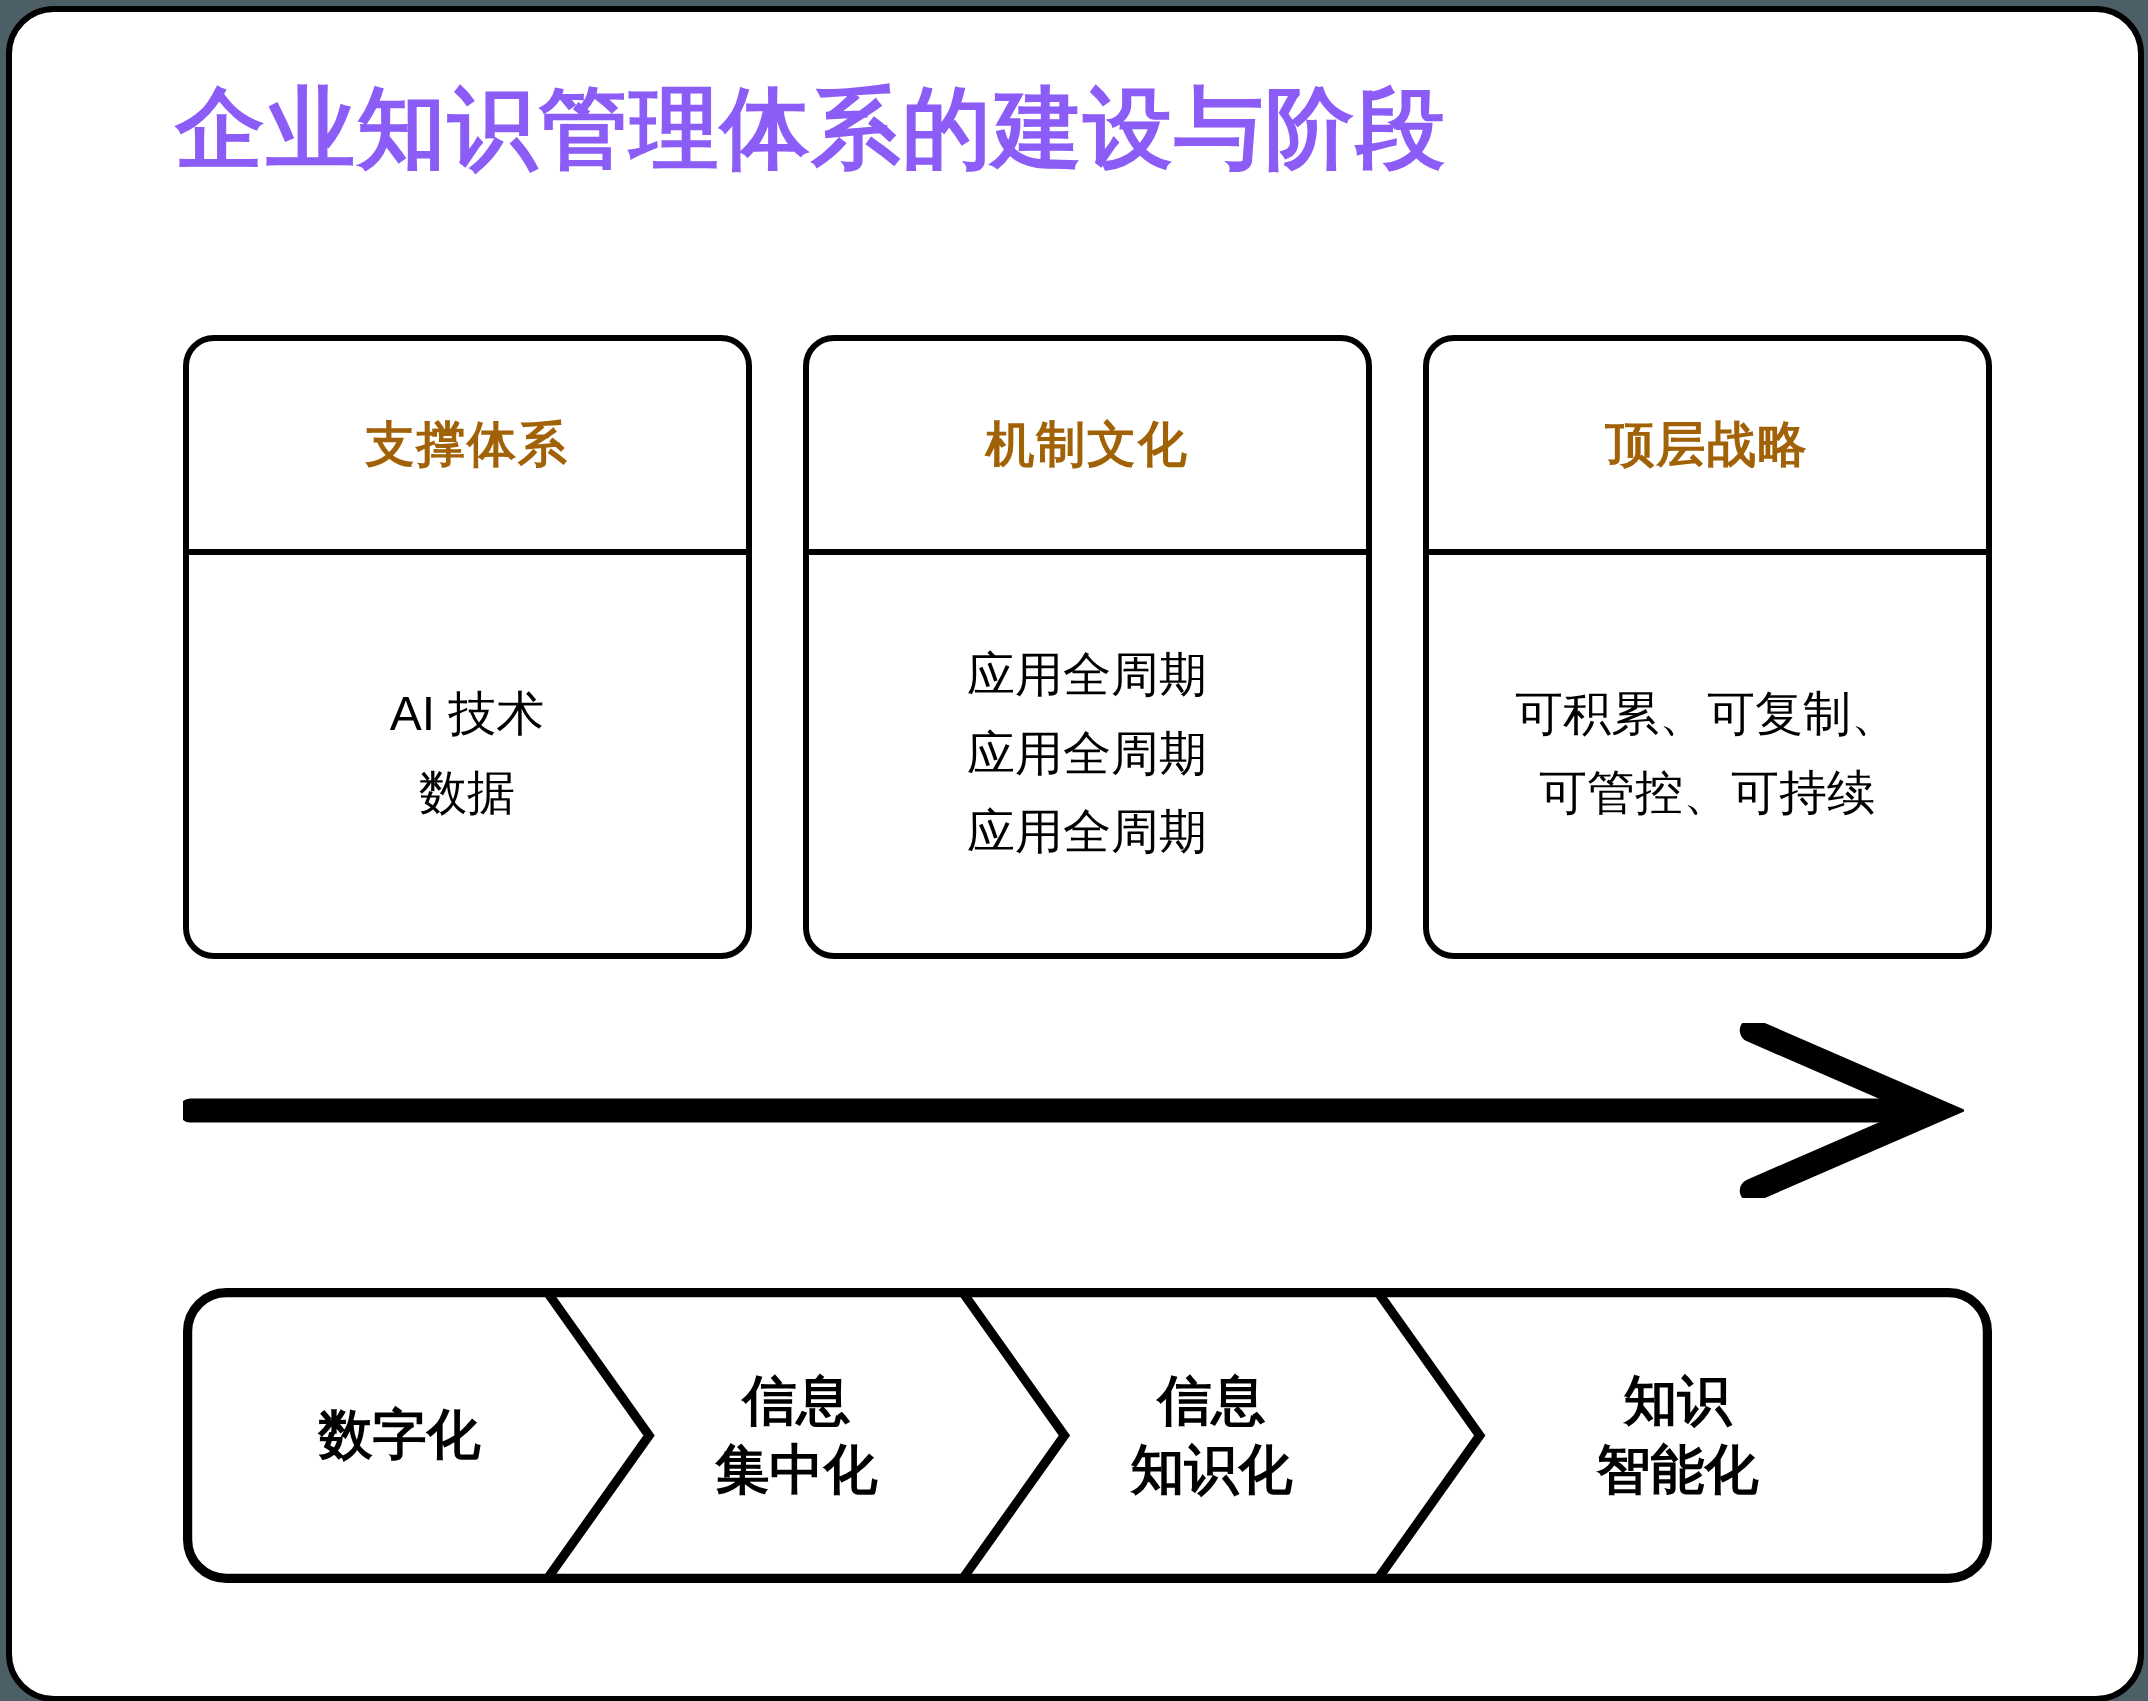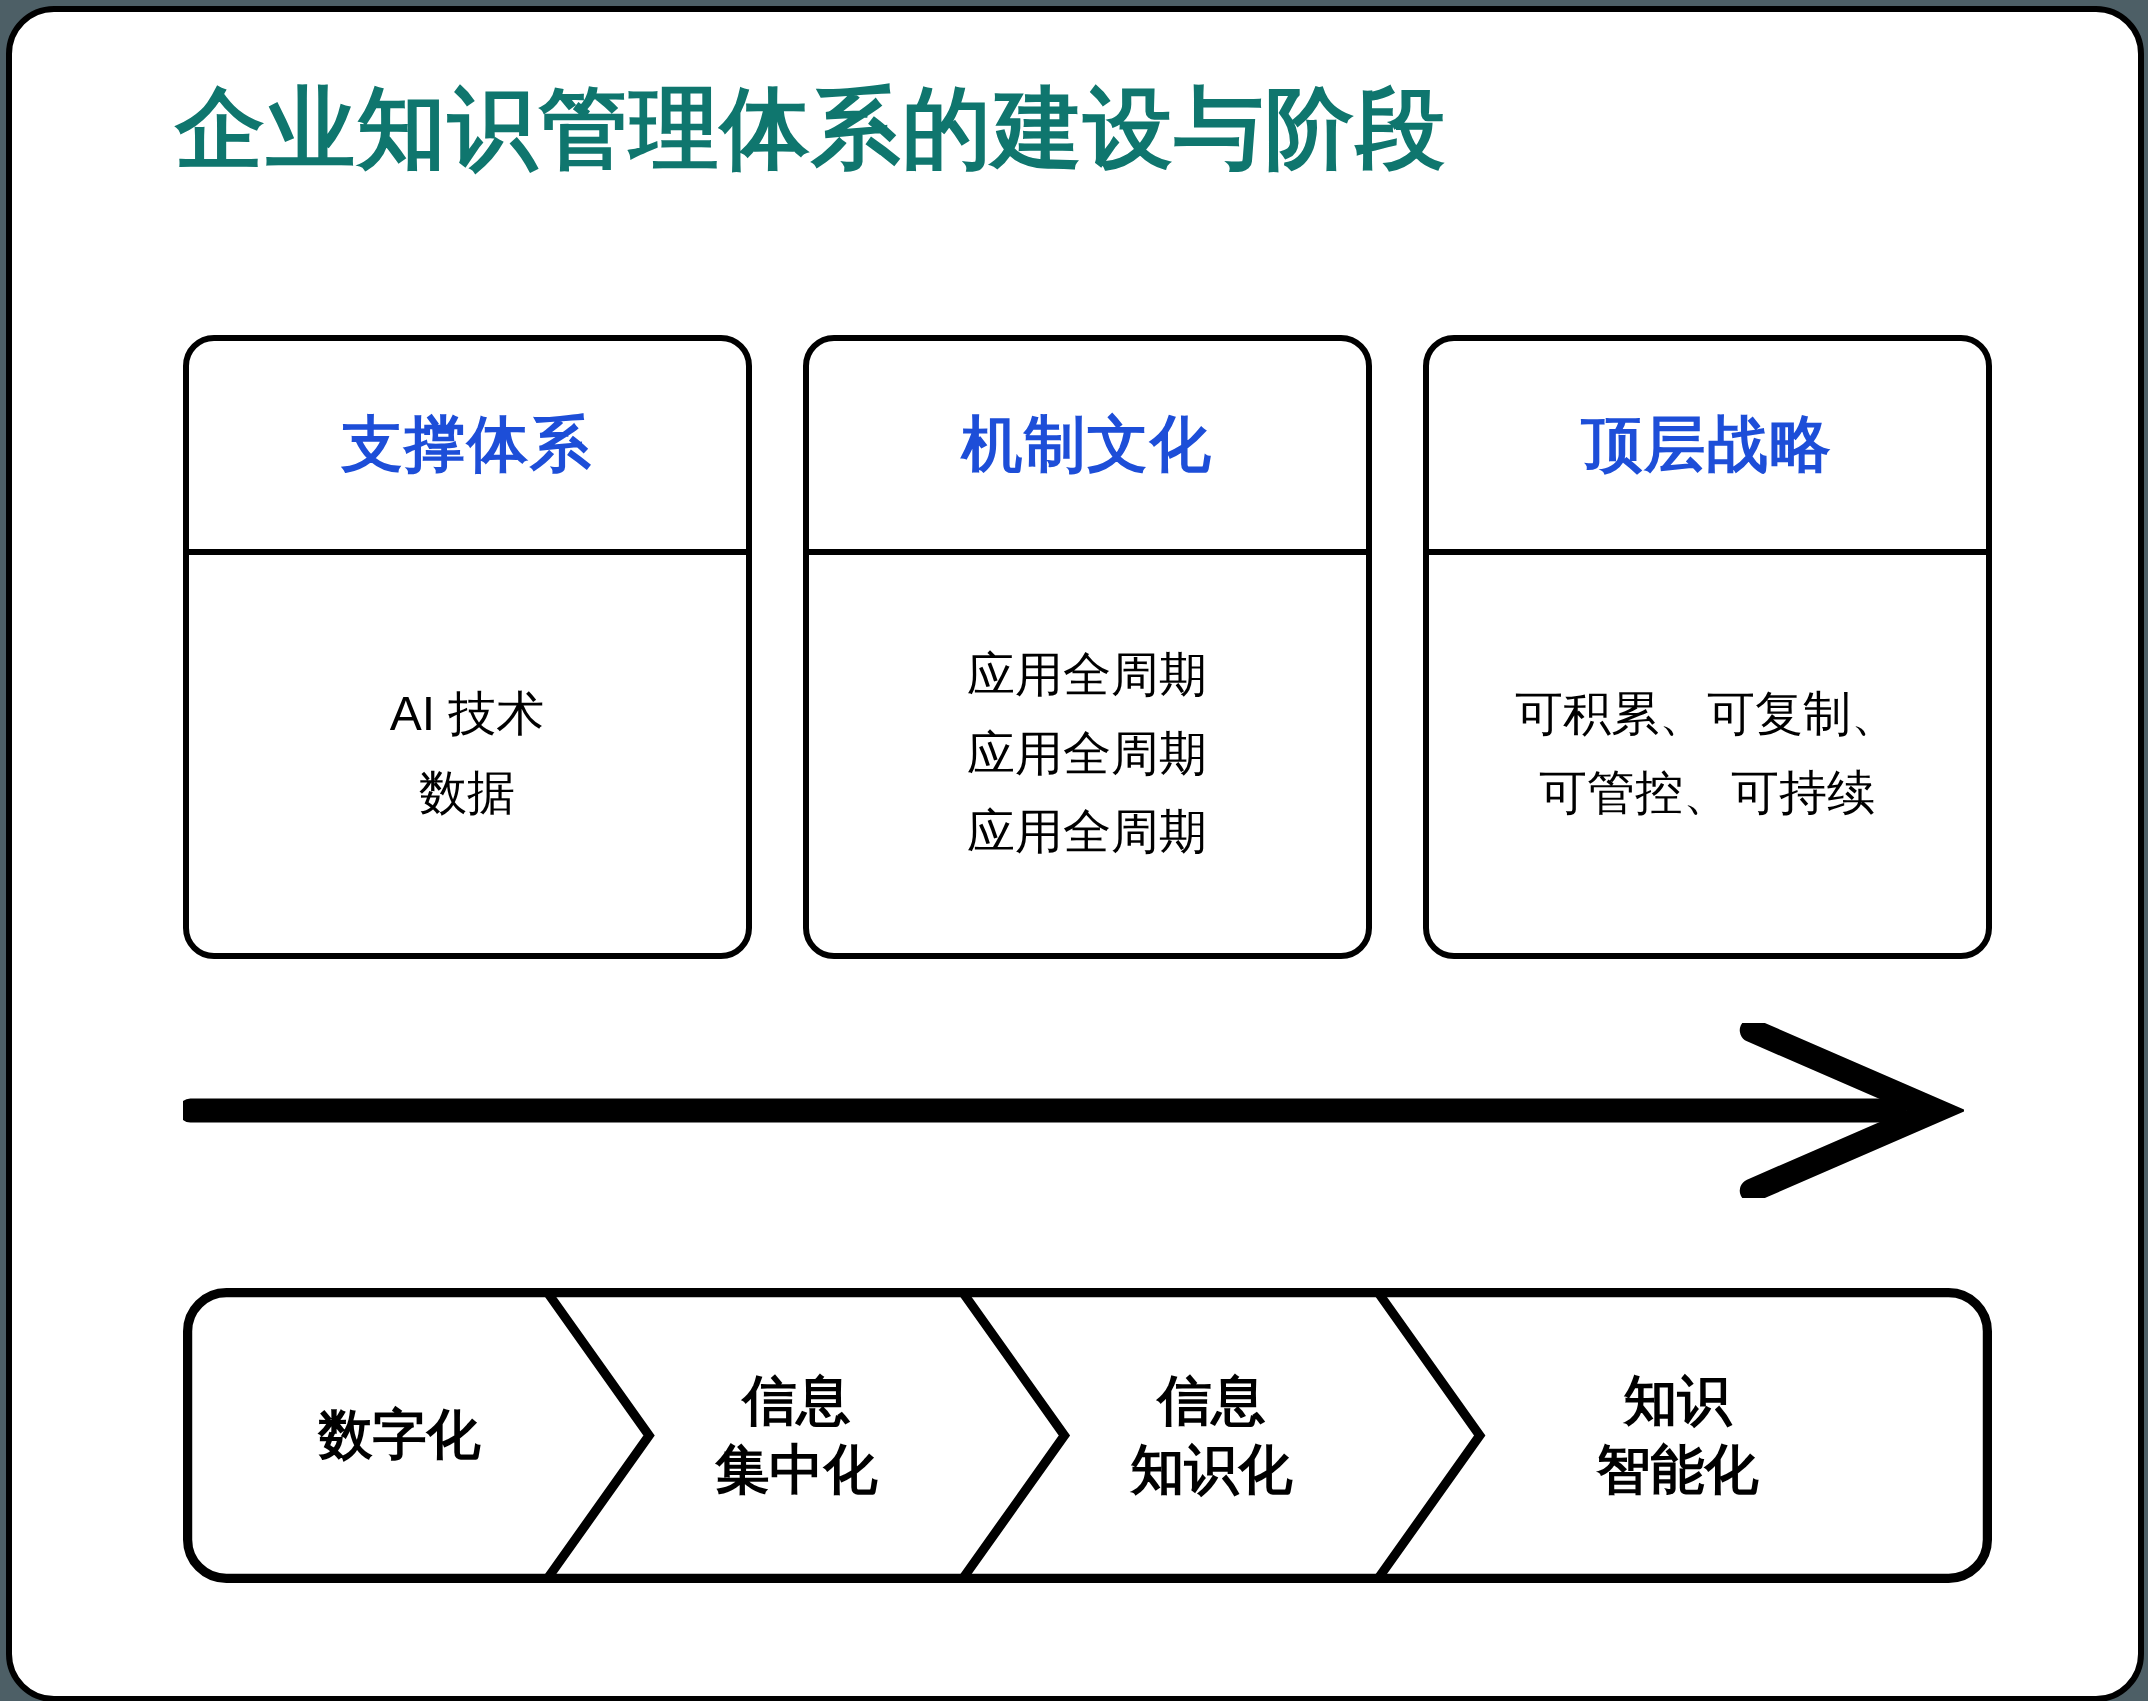--- a/index.html
+++ b/index.html
@@ -13,21 +13,21 @@
     position:absolute; left:5.5px; top:5.5px;
     width:2138px; height:1696px;
     background:#ffffff;
     border:6.5px solid #000000;
     border-radius:48px;
   }
 
   
   #title {
     position:absolute; left:164px; top:68px;
-    font-size:89px; font-weight:700; color:#0f766e;
+    font-size:89px; font-weight:700; color:#8b5cf6;
     letter-spacing:1.8px; line-height:1.1;
     white-space:nowrap;
   }
 
   
   #pillars {
     position:absolute; left:171px; top:323px;
     width:1809px; height:624px;
     display:flex; justify-content:space-between;
   }
@@ -38,21 +38,21 @@
     background:#fff;
     display:flex; flex-direction:column;
     overflow:hidden;
   }
   .pillar-head {
     height:214px;
     display:flex; align-items:center; justify-content:center;
     border-bottom:6.5px solid #000;
   }
   .pillar-head span {
-    font-size:61px; font-weight:700; color:#1d4ed8; letter-spacing:1.8px;
+    font-size:49px; font-weight:700; color:#a16207; letter-spacing:1.8px;
   }
   .pillar-body {
     flex:1;
     display:flex; flex-direction:column;
     align-items:center; justify-content:center;
     gap:9.2px;
     padding:0 13px;
   }
   .pillar-body .line {
     font-size:48px; font-weight:400; color:#000;

